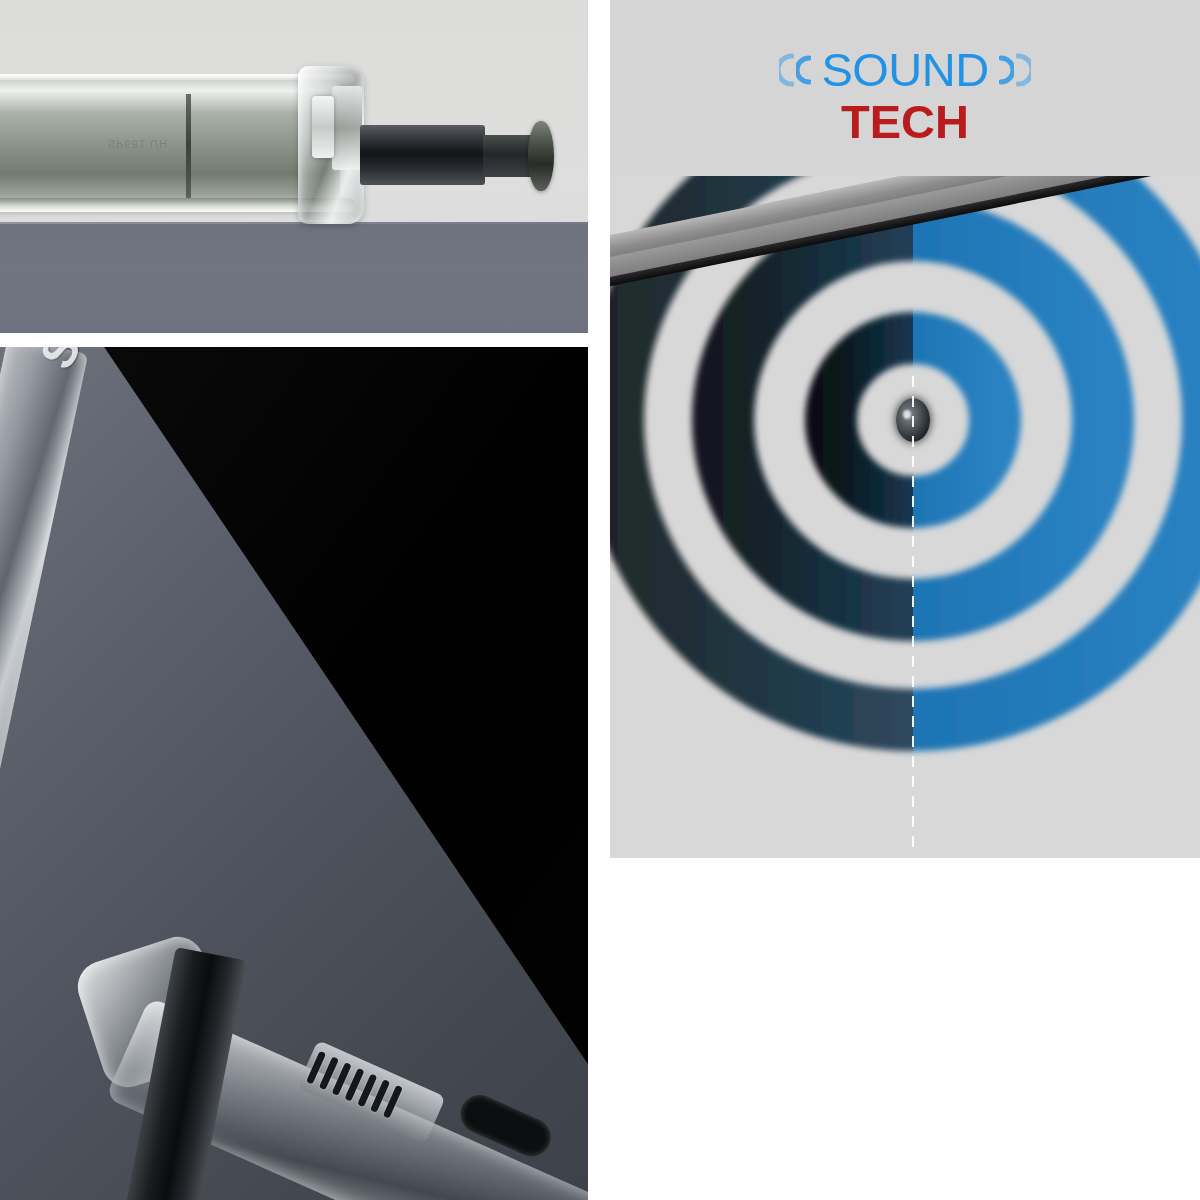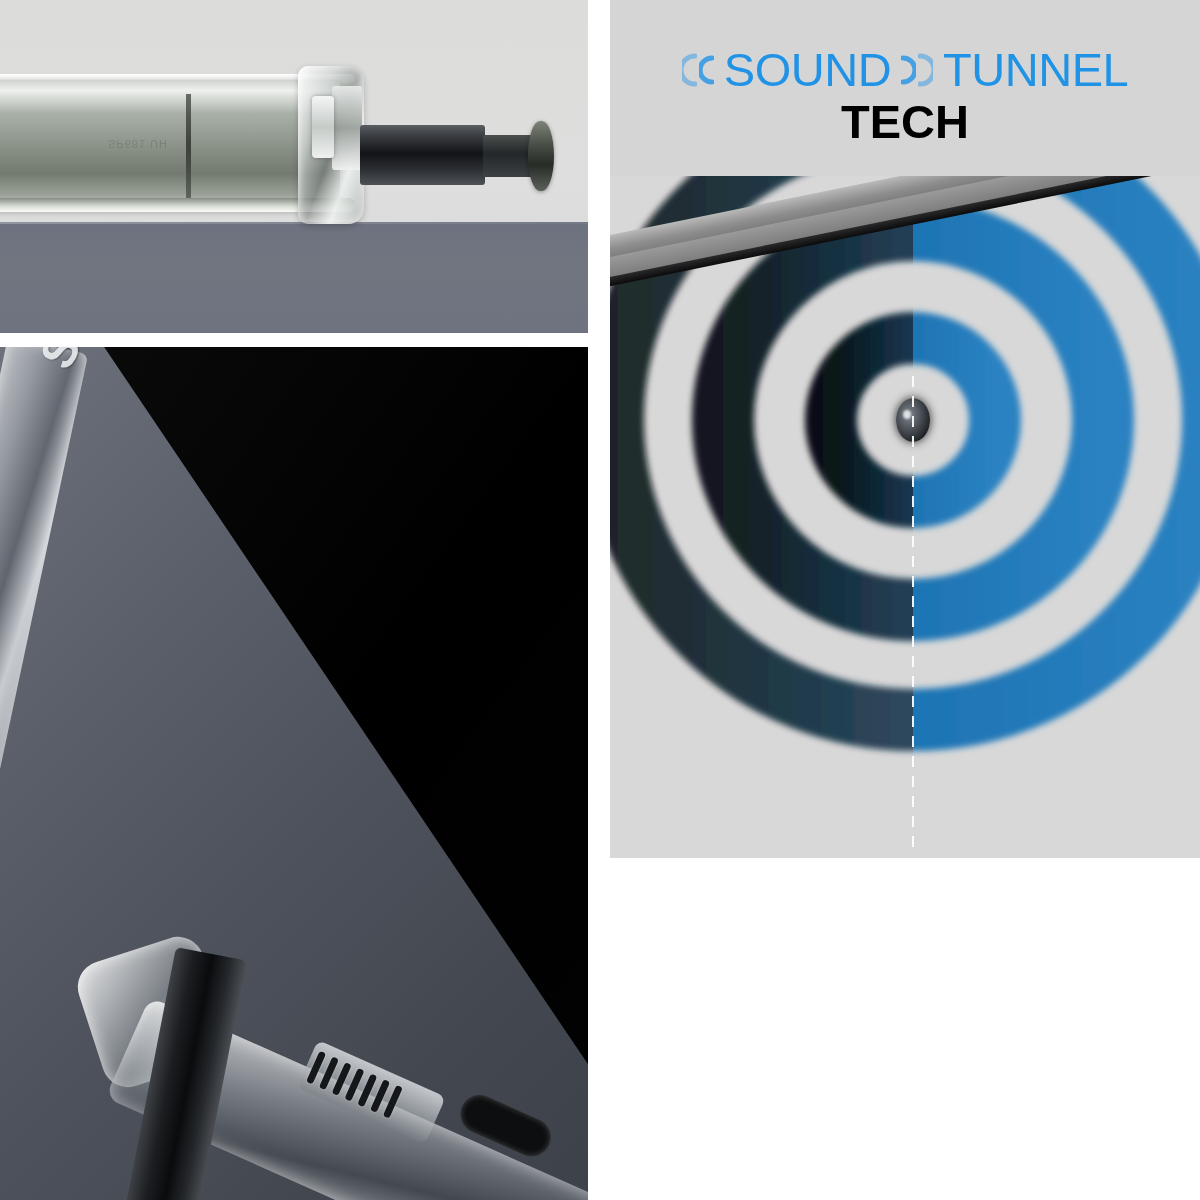--- a/index.html
+++ b/index.html
@@ -163,21 +163,21 @@
     display:flex; flex-direction:column; align-items:center; justify-content:flex-start;
     padding-top:46px;
   }
   .title-row{ display:flex; align-items:center; gap:10px; }
   .title-word{
     font-size:47px; font-weight:400; letter-spacing:-0.5px; line-height:1;
   }
   .t-blue{ color:#2193e6; }
   .t-blue2{ color:#2193e6; }
   .title-line2{
-    font-size:47px; font-weight:700; color:#000000; line-height:1.08; margin-top:4px;
+    font-size:47px; font-weight:700; color:#b91c1c; line-height:1.08; margin-top:4px;
   }
   .wave-bracket{ display:flex; align-items:center; gap:2px; }
   .wave-bracket svg{ display:block; }
 
   .sound-stage{
     position:absolute; left:0; top:176px; width:590px; height:682px;
     overflow:hidden; background:#000;
   }
   .stage-sky{
     position:absolute; left:0; top:0; width:100%; height:100%;
@@ -286,21 +286,20 @@
         </span>
         <span class="title-word t-blue">SOUND</span>
         <span class="wave-bracket">
           <svg width="15" height="34" viewBox="0 0 15 34">
             <path d="M2 5 A12 12 0 0 1 2 29" fill="none" stroke="#2193e6" stroke-width="5" stroke-linecap="round" opacity="0.8"></path>
           </svg>
           <svg width="15" height="34" viewBox="0 0 15 34">
             <path d="M2 3 A14 14 0 0 1 2 31" fill="none" stroke="#2193e6" stroke-width="5" stroke-linecap="round" opacity="0.45"></path>
           </svg>
         </span>
-        <span class="title-word t-blue2">TUNNEL</span>
       </div>
       <div class="title-line2">TECH</div>
     </div>
 
     <div class="sound-stage">
       <div class="stage-sky"></div>
 
       <svg class="waves-svg" viewBox="0 0 590 682">
         <defs>
           <linearGradient id="gL" x1="0" y1="0" x2="1" y2="0">

